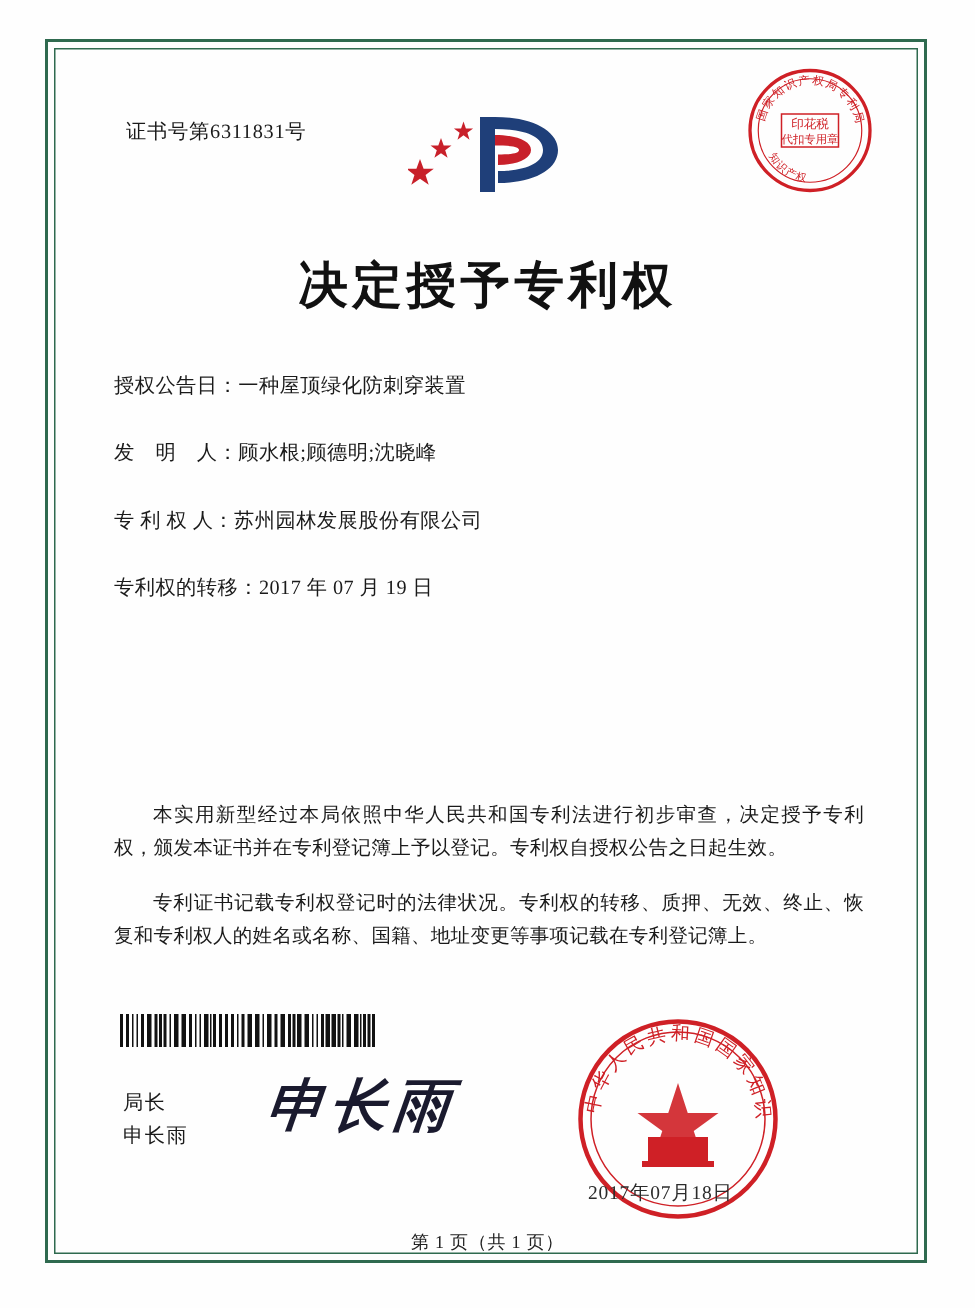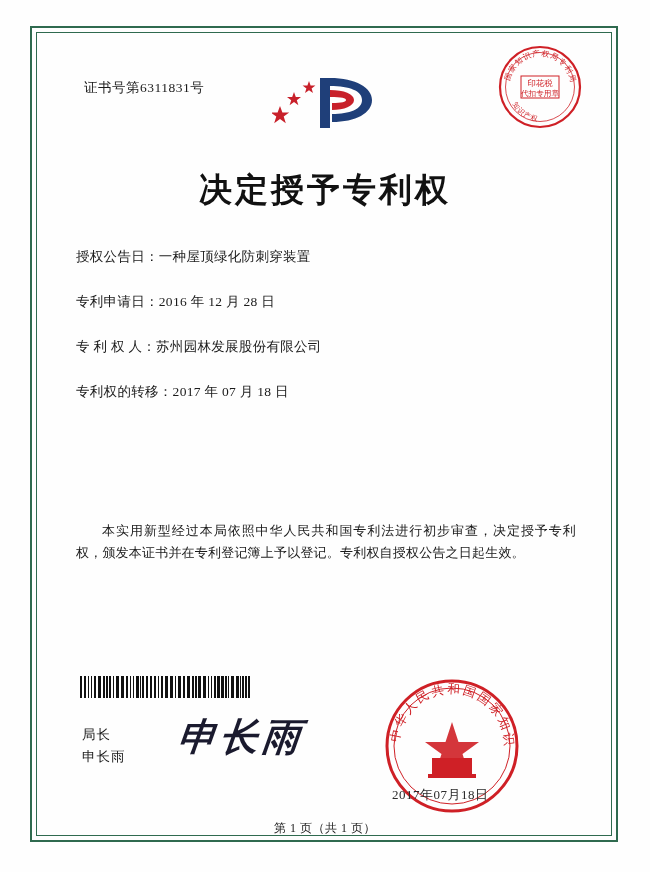--- a/index.html
+++ b/index.html
@@ -97,21 +97,21 @@
   .body-text {
     position: absolute;
     left: 76px; top: 516px;
     width: 500px;
     font-size: 13px;
     line-height: 21.5px;
     text-align: justify;
     letter-spacing: 0.2px;
   }
   .body-text p {
-    margin: 4px 0 2px 0;
+    margin: 16px 0 2px 0;
     text-indent: 26px;
   }
 
   
   .barcode {
     position: absolute;
     left: 80px; top: 676px;
     width: 170px; height: 22px;
     overflow: hidden;
     white-space: nowrap;
@@ -207,32 +207,33 @@
     </svg>
   </div>
 
   <div class="doc-title">决定授予专利权</div>
 
   <div class="fields">
     <div class="field-row">
       <span class="field-label">授权公告日：</span><span class="field-value">一种屋顶绿化防刺穿装置</span>
     </div>
     <div class="field-row">
-      <span class="field-label">专利申请日：</span><span class="field-value">2016 年 12 月 28 日</span>
+      <span class="field-label">发　明　人：</span><span class="field-value">顾水根;顾德明;沈晓峰</span>
     </div>
     <div class="field-row">
       <span class="field-label">专 利 权 人：</span><span class="field-value">苏州园林发展股份有限公司</span>
     </div>
     <div class="field-row">
-      <span class="field-label">专利权的转移：</span><span class="field-value">2017 年 07 月 18 日</span>
+      <span class="field-label">专利权的转移：</span><span class="field-value">2017 年 07 月 19 日</span>
     </div>
   </div>
 
   <div class="body-text">
     <p>本实用新型经过本局依照中华人民共和国专利法进行初步审查，决定授予专利权，颁发本证书并在专利登记簿上予以登记。专利权自授权公告之日起生效。</p>
+    <p>专利证书记载专利权登记时的法律状况。专利权的转移、质押、无效、终止、恢复和专利权人的姓名或名称、国籍、地址变更等事项记载在专利登记簿上。</p>
   </div>
 
   <div class="barcode" id="barcode"><i style="width:2px;margin-right:2px"></i><i style="width:2px;margin-right:2px"></i><i style="width:1px;margin-right:2px"></i><i style="width:1px;margin-right:2px"></i><i style="width:2px;margin-right:2px"></i><i style="width:3px;margin-right:2px"></i><i style="width:2px;margin-right:1px"></i><i style="width:2px;margin-right:1px"></i><i style="width:2px;margin-right:2px"></i><i style="width:1px;margin-right:2px"></i><i style="width:3px;margin-right:2px"></i><i style="width:3px;margin-right:2px"></i><i style="width:2px;margin-right:2px"></i><i style="width:1px;margin-right:2px"></i><i style="width:1px;margin-right:2px"></i><i style="width:3px;margin-right:1px"></i><i style="width:1px;margin-right:1px"></i><i style="width:2px;margin-right:2px"></i><i style="width:2px;margin-right:2px"></i><i style="width:2px;margin-right:2px"></i><i style="width:2px;margin-right:2px"></i><i style="width:1px;margin-right:2px"></i><i style="width:2px;margin-right:2px"></i><i style="width:3px;margin-right:2px"></i><i style="width:3px;margin-right:2px"></i><i style="width:1px;margin-right:2px"></i><i style="width:3px;margin-right:2px"></i><i style="width:2px;margin-right:2px"></i><i style="width:3px;margin-right:2px"></i><i style="width:2px;margin-right:1px"></i><i style="width:2px;margin-right:1px"></i><i style="width:3px;margin-right:2px"></i><i style="width:3px;margin-right:2px"></i><i style="width:1px;margin-right:2px"></i><i style="width:1px;margin-right:2px"></i><i style="width:2px;margin-right:1px"></i><i style="width:3px;margin-right:1px"></i><i style="width:3px;margin-right:1px"></i><i style="width:2px;margin-right:1px"></i><i style="width:1px;margin-right:2px"></i><i style="width:3px;margin-right:2px"></i><i style="width:3px;margin-right:1px"></i><i style="width:1px;margin-right:1px"></i><i style="width:2px;margin-right:1px"></i><i style="width:2px;margin-right:1px"></i><i style="width:2px;margin-right:1px"></i></div>
 
   <div class="sign-label">
     <div>局长</div>
     <div>申长雨</div>
   </div>
   <div class="sign-script">申长雨</div>
 

